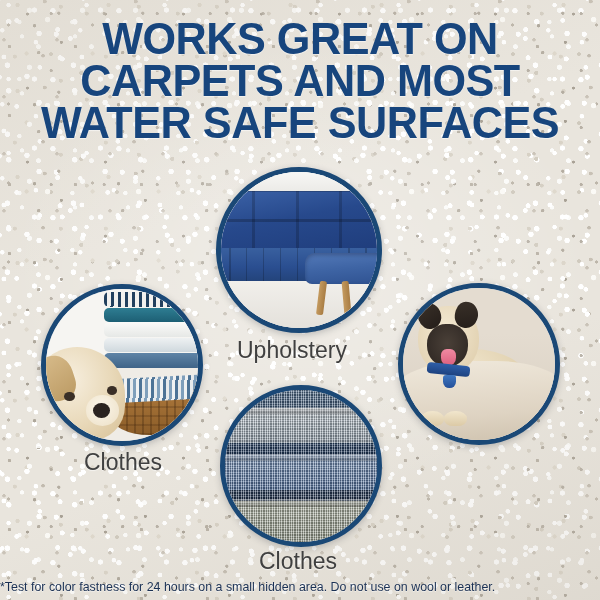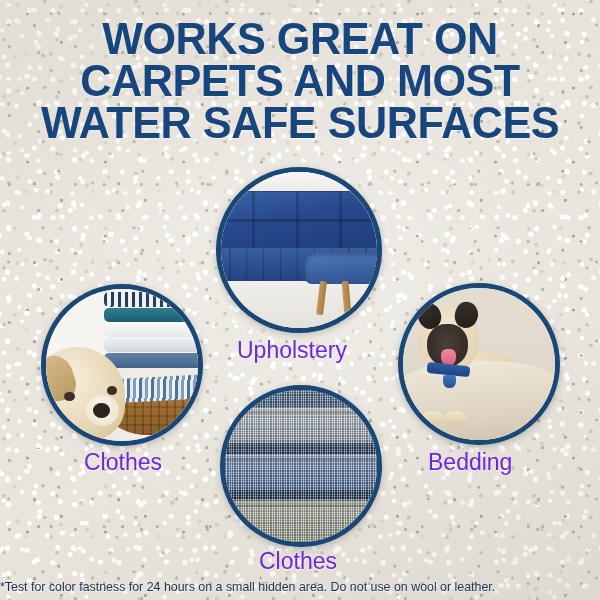--- a/index.html
+++ b/index.html
@@ -226,21 +226,21 @@
   .fab-band.b6 { top:73%;  height:33%; background:linear-gradient(180deg,#b5bbab,#8d9484); }
   .fab-fold { position:absolute; left:-12%; right:-12%; height:5%;
     background:linear-gradient(180deg, rgba(255,255,255,.30), rgba(0,0,0,.22)); }
   .fab-fold.f1 { top:11%; }
   .fab-fold.f2 { top:42%; }
   .fab-fold.f3 { top:72%; }
 
   
   .label {
     position:absolute;
-    color:#6d28d9;
+    color:#404040;
     font-size:23px;
     font-weight:normal;
     white-space:nowrap;
     text-shadow:0 1px 1px rgba(255,255,255,.6);
   }
 
   
   .disclaimer {
     position:absolute;
     left:0; width:487px; bottom:6px;
@@ -309,21 +309,20 @@
       <div class="pug-ear r1"></div>
       <div class="pug-ear r2"></div>
       <div class="pug-face"></div>
       <div class="pug-tongue"></div>
       <div class="pug-collar"></div>
       <div class="pug-tag"></div>
       <div class="pug-paw p1"></div>
       <div class="pug-paw p2"></div>
     </div>
   </div>
-  <div class="label" style="left:428px; top:449px;">Bedding</div>
 
   <div class="circle" id="circle-fabrics" style="left:220px; top:385px; width:162px; height:162px;">
     <div class="photo" id="photo-fabrics">
       <div class="fab-band b1">
           <div class="fab-weave"></div>
         </div>
       <div class="fab-band b2">
           <div class="fab-weave"></div>
         </div>
       <div class="fab-band b3">

